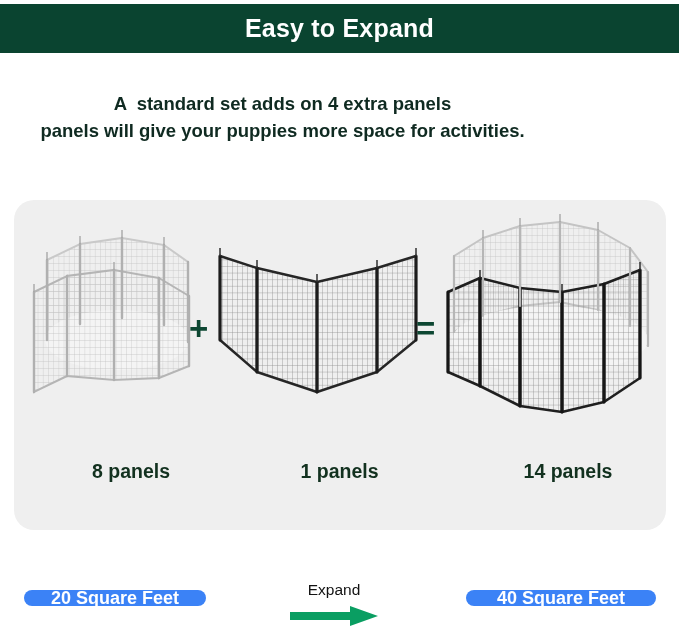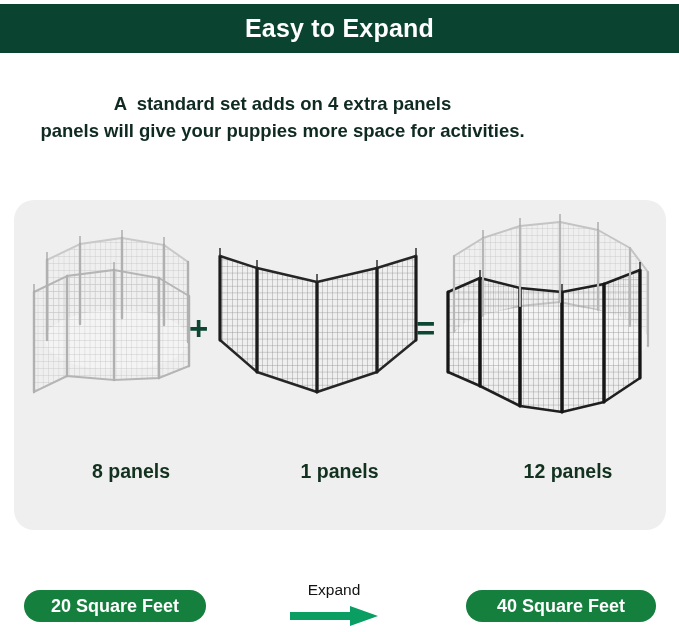--- a/index.html
+++ b/index.html
@@ -116,23 +116,23 @@
   .footer {
     position: absolute;
     left: 0;
     top: 560px;
     width: 679px;
     height: 72px;
   }
   .sqft-badge {
     position: absolute;
     top: 30px;
-    height: 32px;
+    height: 16px;
     border-radius: 16px;
-    background: #15803d;
+    background: #3b82f6;
     color: #ffffff;
     font-size: 18px;
     font-weight: bold;
     display: flex;
     align-items: center;
     justify-content: center;
     line-height: 1;
   }
   .badge-left  { left: 24px;  width: 182px; }
   .badge-right { left: 466px; width: 190px; }
@@ -312,21 +312,21 @@
           <line x1="124" y1="84" x2="124" y2="92"></line>
           <line x1="202" y1="62" x2="202" y2="70"></line>
         </g>
       </svg>
     </div>
   </div>
 
   <div class="pen-labels">
     <div class="pen-label label-8">8 panels</div>
     <div class="pen-label label-4">1 panels</div>
-    <div class="pen-label label-12">12 panels</div>
+    <div class="pen-label label-12">14 panels</div>
   </div>
 </div>
 
 <div class="footer">
   <div class="sqft-badge badge-left">20 Square Feet</div>
 
   <div class="expand-group">
     <div class="expand-label">Expand</div>
     <svg class="expand-arrow" width="92" height="24" viewBox="0 0 92 24">
       <path d="M2 8 H62 V2 L90 12 L62 22 V16 H2 Z" fill="#0a9e62"></path>

